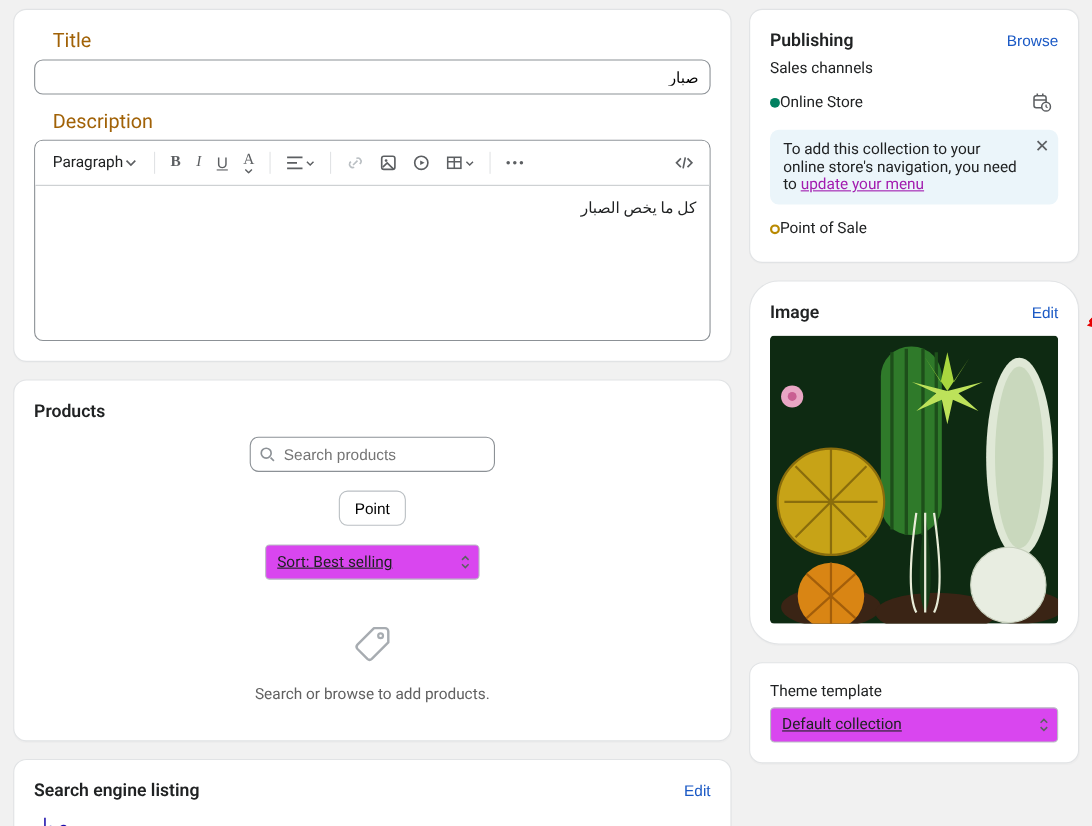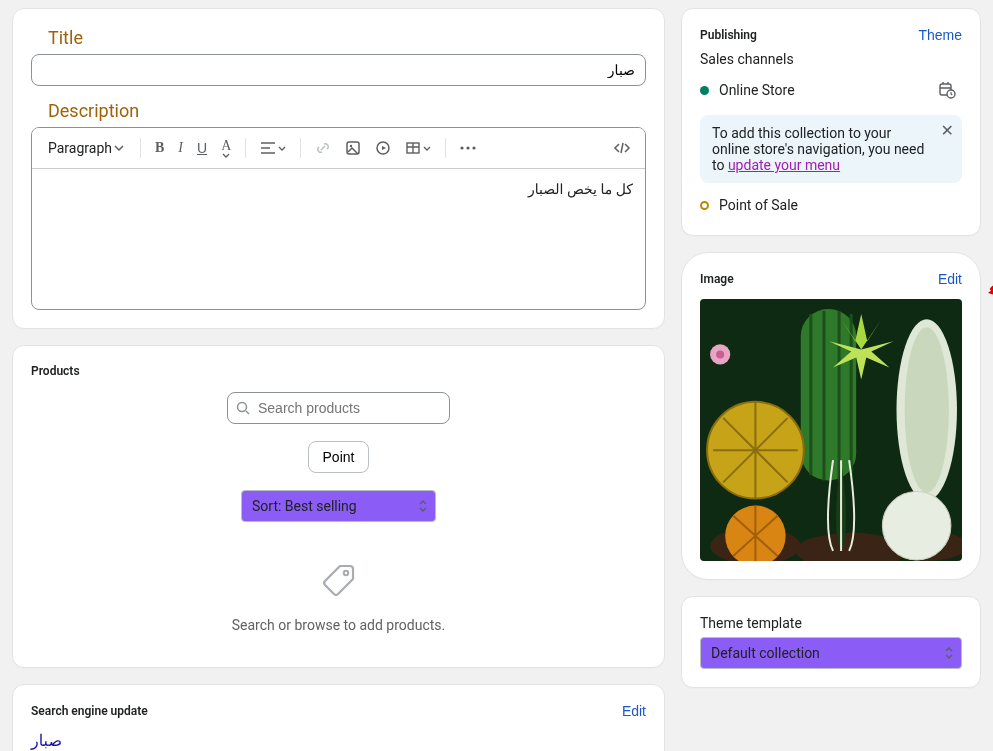--- a/index.html
+++ b/index.html
@@ -44,48 +44,49 @@
     display:inline-flex; align-items:center; justify-content:center;
     font-size:14px;
   }
   .tb-sep { width:1px; height:20px; background:#e1e3e5; margin:0 6px;}
   .tb-para {
     display:flex; align-items:center; gap:2px; padding:4px 8px;
     border-radius:6px; cursor:pointer; color:#202223;
   }
   .rte-body { min-height: 140px; padding: 12px; font-size:14px; direction:rtl; text-align:right;}
   .card-header { display:flex; align-items:center; justify-content:space-between; margin-bottom: 12px;}
-  .card-title { font-weight:600; font-size:12px; }
+  .card-title { font-weight:600; font-size:16px; }
   .link-btn { background:none; border:none; color:#1a59c5; cursor:pointer; font-size:14px;}
   .products-row { display:flex; gap:17px; align-items:center; margin-bottom: 16px; flex-direction: column;}
   .search-wrap { flex:1; position:relative;}
   .search-wrap input { padding-left: 30px; }
   .search-icon-svg { position:absolute; left:9px; top:50%; transform:translateY(-50%); color:#8c9196;}
   .browse-btn {
     border:1px solid #babfc3; background:#fff; border-radius:8px;
     padding:7px 14px; cursor:pointer; font-size:14px;
   }
   .sort-select-wrap { position:relative; width: 195px;}
   .sort-select {
     width:100%; border:1px solid #babfc3; border-radius:4px;
-    padding:7px 10px; background:#8b5cf6; font-size:14px;
+    padding:7px 10px; background:#d946ef; font-size:14px;
     appearance:none;
+    text-decoration:underline;
   }
   .updown-icon {
     position:absolute; right:8px; top:50%; transform:translateY(-50%);
     color:#5c5f62; pointer-events:none;
   }
   .empty-state { text-align:center; padding: 20px 0 16px; color:#616161;}
   .tag-icon-wrap { color:#a7acb1; margin-bottom: 12px; display:inline-block;}
   .seo-title { color:#1a0dab; font-size:16px; margin-top:2px;}
   .seo-url  { color:#006621; font-size:14px; margin: 2px 0;}
   .seo-desc { color:#545454; font-size:13px; direction:rtl; text-align:left;}
   .sub-label { font-size:14px; color:#202223; margin: 8px 0 6px;}
   .channel-row { display:flex; align-items:center; gap:10px; padding:4px 0; justify-content:space-between;}
-  .channel-left { display:flex; align-items:center; gap:10px;}
+  .channel-left { display:flex; align-items:center; }
   .dot { width:9px; height:9px; border-radius:50%; }
   .dot.green { background:#008060;}
   .dot.yellow { background:#fff; border:2px solid #b98900;}
   .info-banner {
     background:#ebf5fa; border-radius:8px; padding:10px 34px 10px 12px;
     font-size:14px; color:#202223; position:relative; margin:8px 0 10px;
   }
   .info-banner a { color:#a21caf; text-decoration: underline;}
   .info-close {
     position:absolute; right:8px; top:8px; background:none;border:none;
@@ -220,36 +221,36 @@
             <path d="M23 8h10a3 3 0 013 3v10L21 36a3 3 0 01-4 0l-9-9a3 3 0 010-4L23 8z" stroke="#a7acb1" stroke-width="2.2" fill="none" stroke-linejoin="round"></path>
             <circle cx="29" cy="15" r="2.2" stroke="#a7acb1" stroke-width="2" fill="none"></circle>
           </svg>
         </span>
         <div>Search or browse to add products.</div>
       </div>
     </div>
 
     <div class="card" style="margin-bottom:0;">
       <div class="card-header">
-        <div class="card-title">Search engine update</div>
+        <div class="card-title">Search engine listing</div>
         <button class="link-btn">Edit</button>
       </div>
       <div class="seo-title">صبار</div>
       <div class="seo-url">https://miydan.com/collections/صبار</div>
       <div class="seo-desc">كل ما يخص الصبار</div>
     </div>
 
   </div>
 
   <div class="side-col">
 
     <div class="card">
       <div class="card-header" style="margin-bottom:4px;">
         <div class="card-title">Publishing</div>
-        <button class="link-btn">Theme</button>
+        <button class="link-btn">Browse</button>
       </div>
       <div class="sub-label">Sales channels</div>
 
       <div class="channel-row">
         <div class="channel-left">
           <span class="dot green"></span>
           <span>Online Store</span>
         </div>
         <button class="tb-btn">
           <svg width="18" height="18" viewBox="0 0 18 18">

